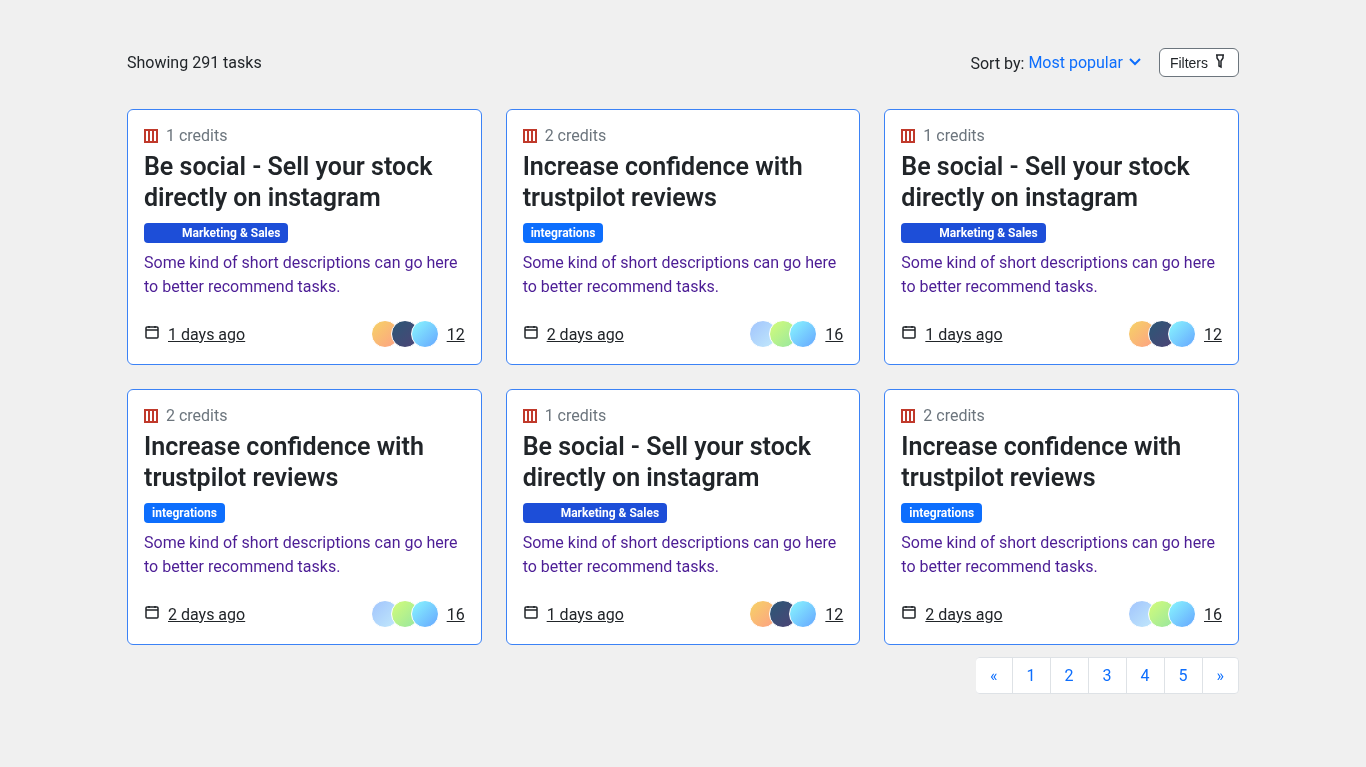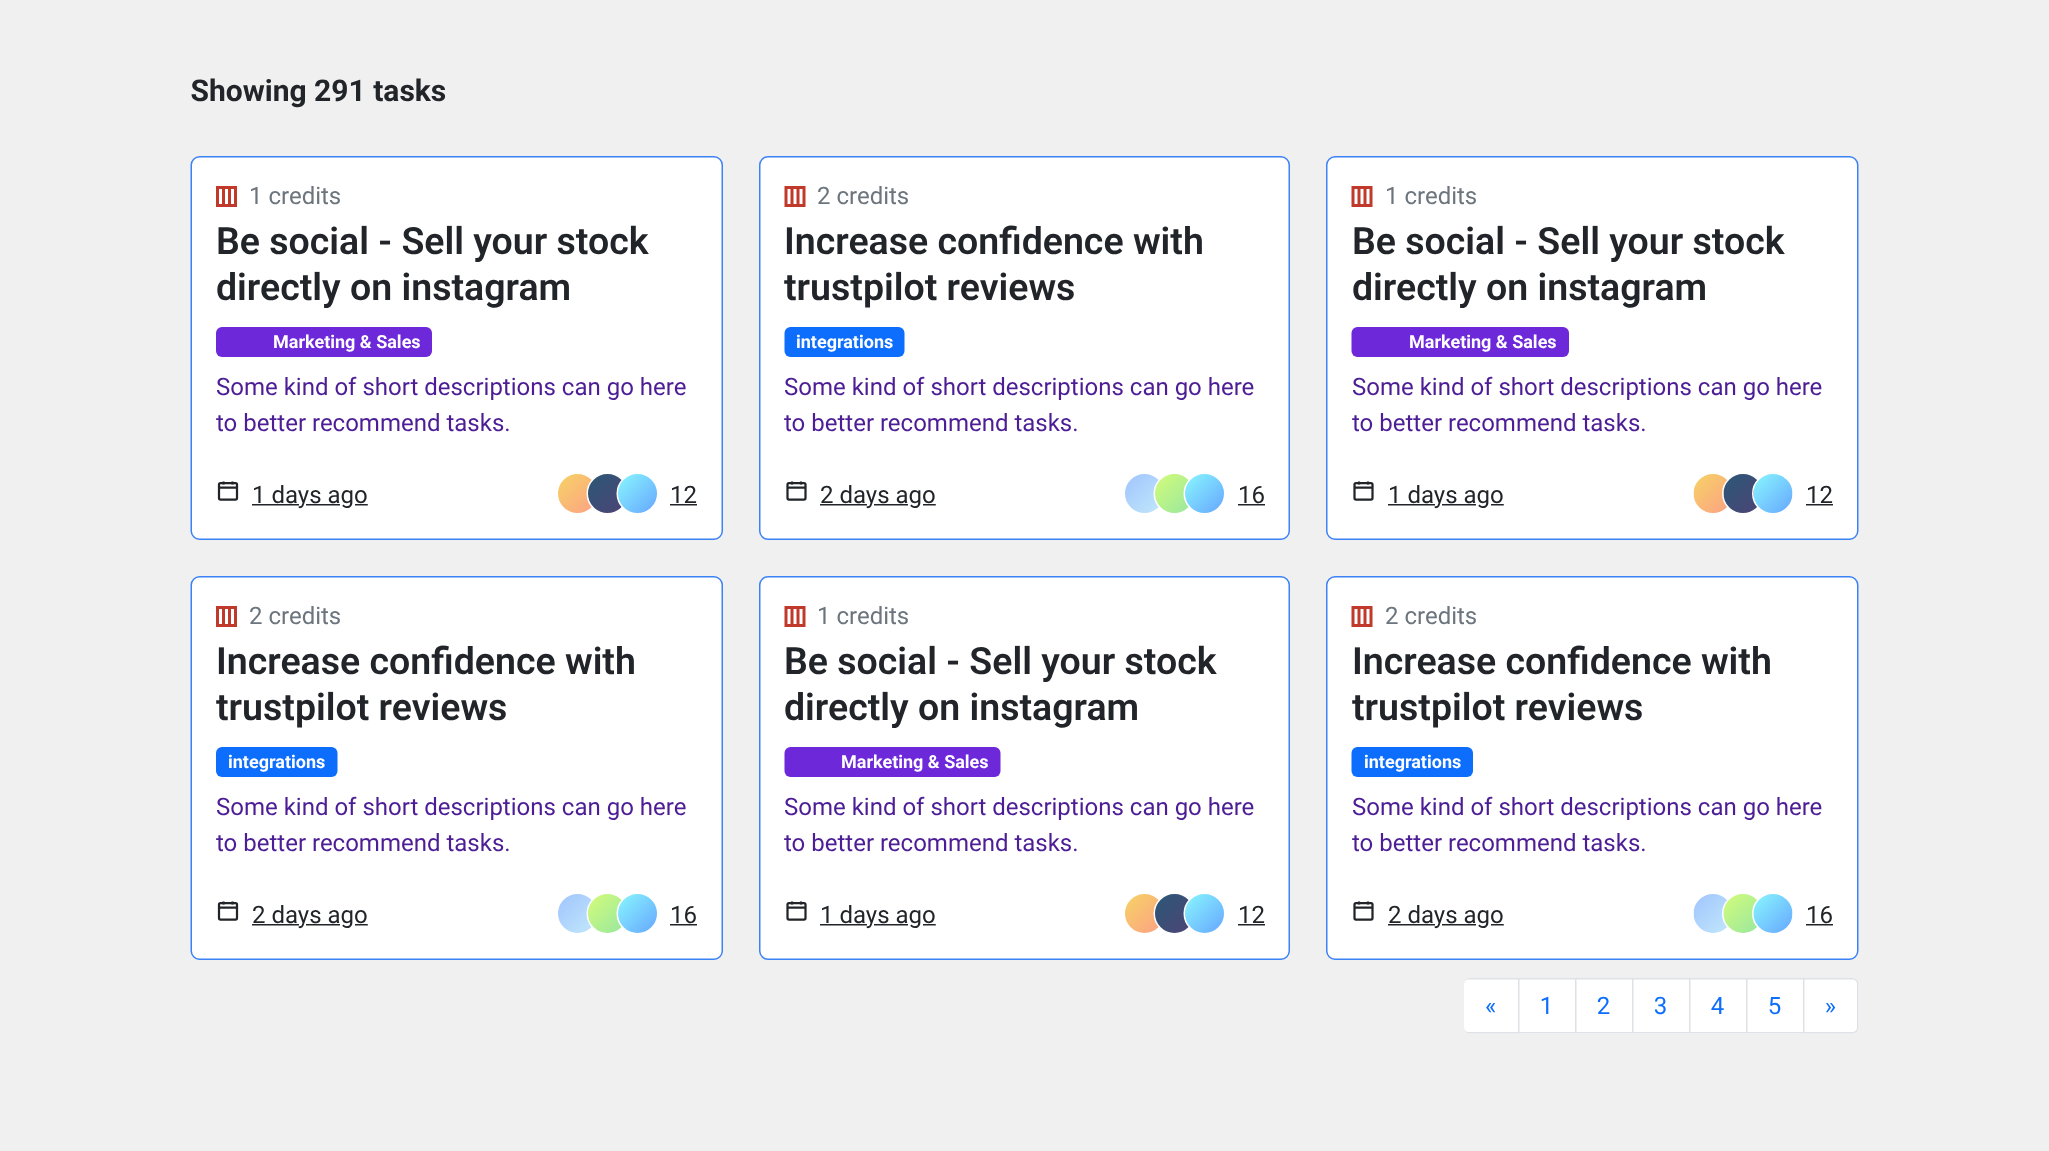--- a/index.html
+++ b/index.html
@@ -13,22 +13,22 @@
     max-width: 1112px;
     margin: 0 auto;
   }
   .header-row {
     display: flex;
     justify-content: space-between;
     align-items: center;
     margin-bottom: 32px;
   }
   .header-row h5 {
-    font-size: 20px;
-    font-weight: 700;
+    font-size: 16px;
+    font-weight: 400;
   }
   .header-right {
     display: flex;
     align-items: center;
     gap: 16px;
   }
   .sort-group {
     font-size: 16px;
     color: #212529;
   }
@@ -83,21 +83,21 @@
   }
   .badge {
     display: inline-block;
     padding: 3px 8px;
     font-size: 12px;
     font-weight: 700;
     color: #fff;
     border-radius: 4px;
     margin-bottom: 8px;
   }
-  .badge-danger { background: #6d28d9; padding-left: 38px; }
+  .badge-danger { background: #1d4ed8; padding-left: 38px; }
   .badge-primary { background: #0d6efd; text-align: center; }
   .card-desc {
     font-size: 16px;
     color: #4c1d95;
     line-height: 1.5;
   }
   .card-footer {
     display: flex;
     justify-content: space-between;
     align-items: center;
@@ -176,20 +176,41 @@
   }
   .cred-icon::before { left: 2px; }
   .cred-icon::after { right: 2px; }
 </style>
 </head>
 <body>
 
 <div class="container">
   <div class="header-row">
     <h5>Showing 291 tasks</h5>
+    <div class="header-right">
+      <div class="sort-group">
+        <span>Sort by:</span>
+        <a class="sort-link">
+          <span>Most popular</span>
+          <span>
+            <svg class="icon" viewBox="0 0 16 16" fill="none" stroke="currentColor" stroke-width="2">
+                <path d="M3 6l5 5 5-5"></path>
+              </svg>
+          </span>
+        </a>
+      </div>
+      <button class="filters-btn">
+        <span>Filters</span>
+        <span>
+          <svg class="icon" viewBox="0 0 16 16" fill="none" stroke="currentColor" stroke-width="1.5">
+              <path d="M4 2h8M5 2v3l2 3v5l2 1v-6l2-3V2"></path>
+            </svg>
+        </span>
+      </button>
+    </div>
   </div>
 
   <div class="grid" id="grid">
       <div class="card">
     <div class="card-body">
       <div class="credits">
         <span class="cred-icon"></span>
         <span>1 credits</span>
       </div>
       <h5 class="card-title">Be social - Sell your stock directly on instagram</h5>

